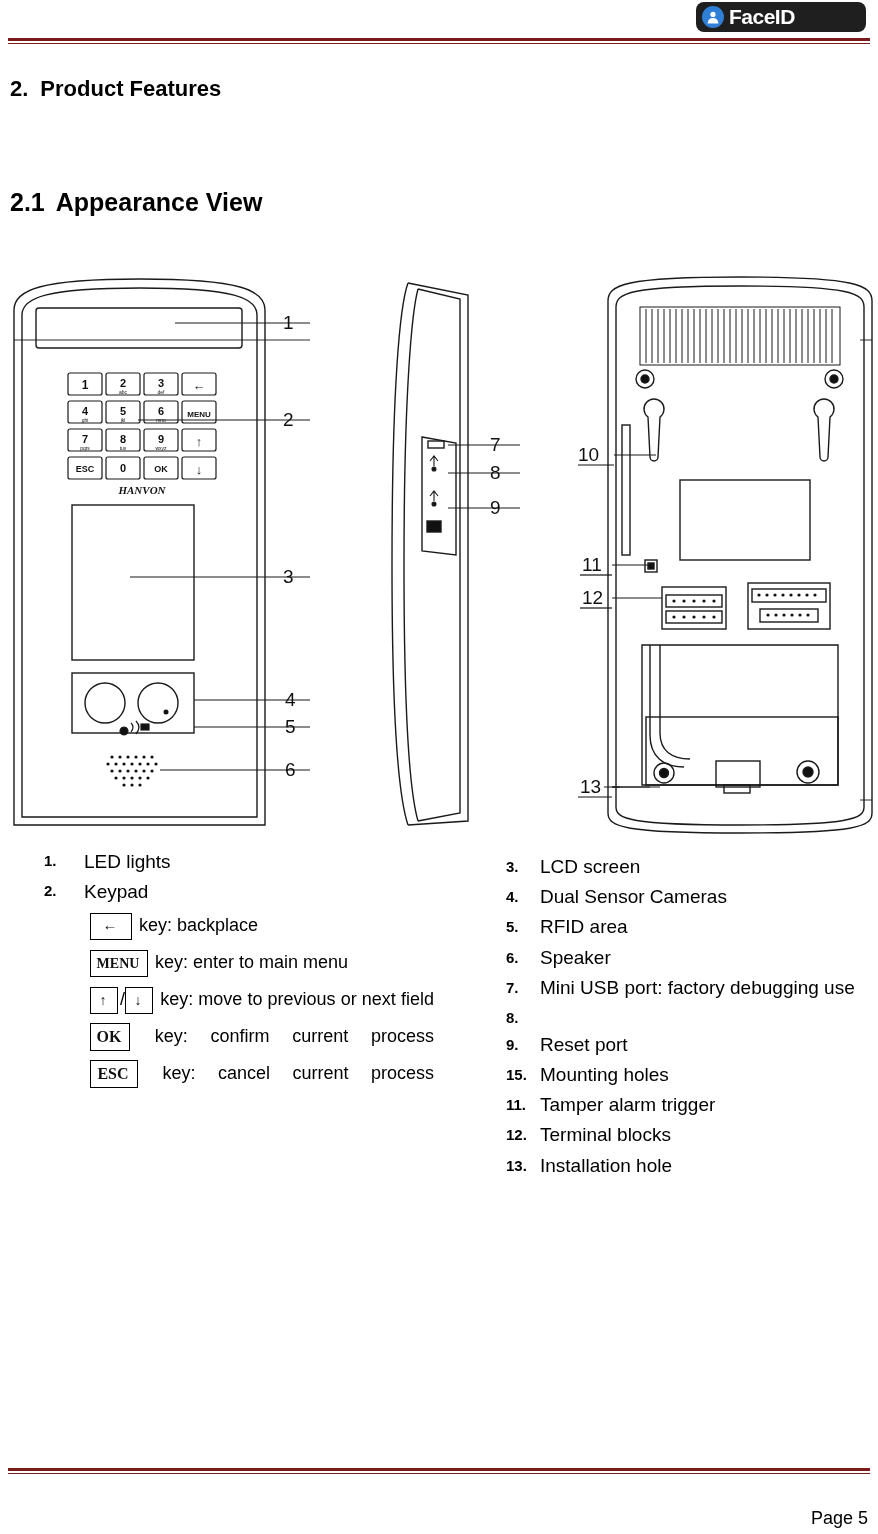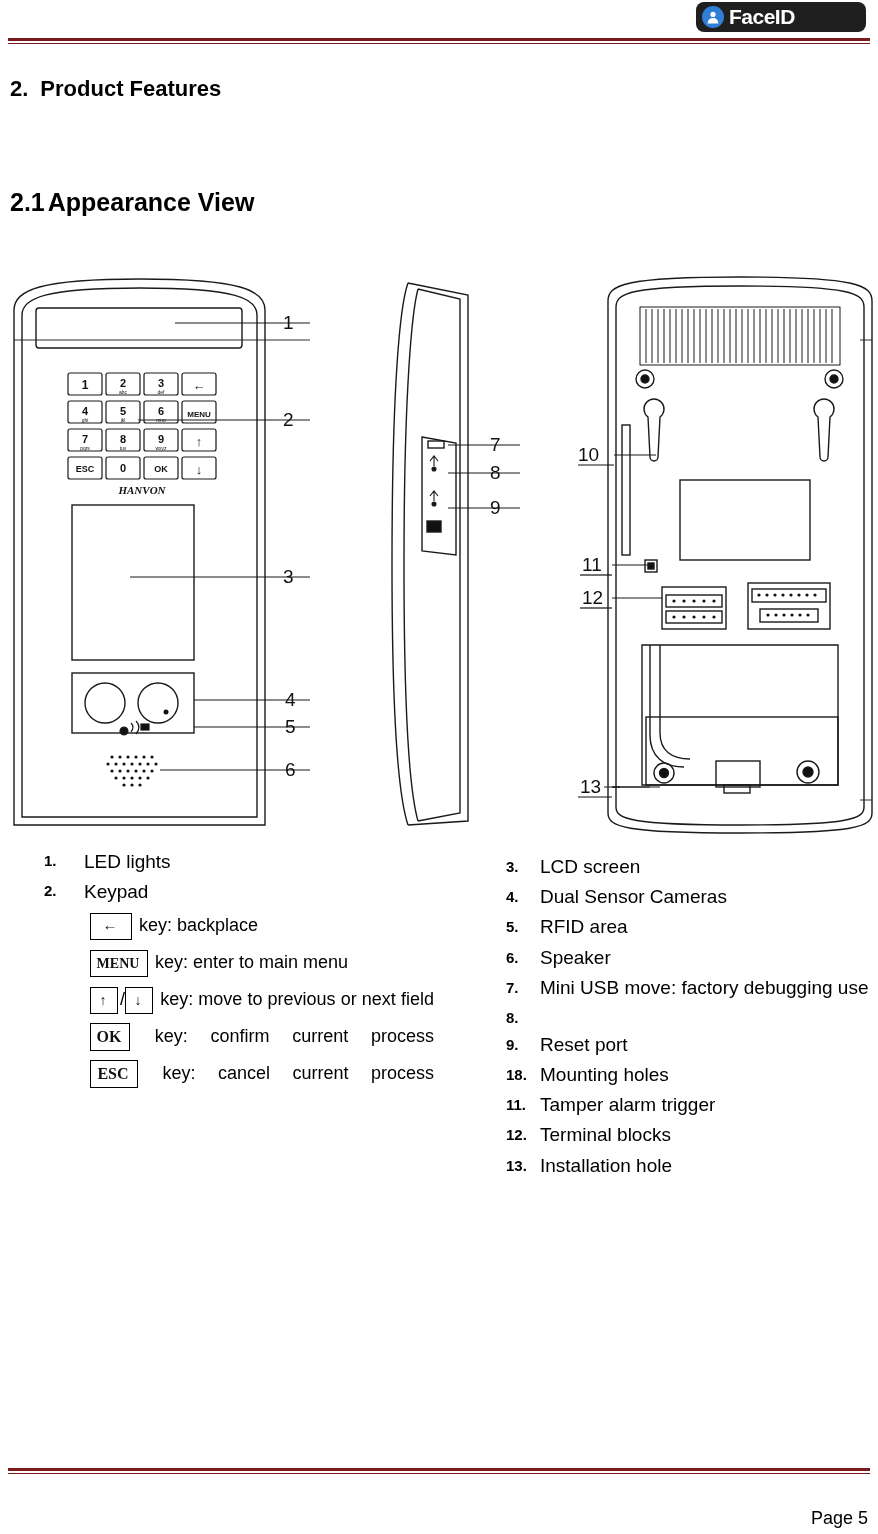--- a/index.html
+++ b/index.html
@@ -63,21 +63,21 @@
   
   h1.sec{
     position:absolute;left:10px;top:76px;margin:0;
     font-size:22px;font-weight:bold;letter-spacing:0px;
   }
   h1.sec .num{margin-right:12px;}
   h2.sub{
     position:absolute;left:10px;top:188px;margin:0;
     font-size:25px;font-weight:bold;
   }
-  h2.sub .num{margin-right:3px;}
+  h2.sub .num{margin-right:11px;}
   
   .figure{
     position:absolute;left:0;top:265px;width:878px;height:575px;
   }
   .figure svg{display:block;}
   
   .legend-left{
     position:absolute;left:44px;top:850px;width:390px;
     font-size:18px;line-height:1.0;
   }
@@ -485,31 +485,31 @@
   <div class="li">
     <span class="n">5.</span>
     <span class="t">RFID area</span>
   </div>
   <div class="li">
     <span class="n">6.</span>
     <span class="t">Speaker</span>
   </div>
   <div class="li">
     <span class="n">7.</span>
-    <span class="t just">Mini USB move: factory debugging use</span>
+    <span class="t just">Mini USB port: factory debugging use</span>
   </div>
   <div class="li">
     <span class="n">8.</span>
   </div>
   <div class="li">
     <span class="n">9.</span>
     <span class="t">Reset port</span>
   </div>
   <div class="li">
-    <span class="n">18.</span>
+    <span class="n">15.</span>
     <span class="t">Mounting holes</span>
   </div>
   <div class="li">
     <span class="n">11.</span>
     <span class="t">Tamper alarm trigger</span>
   </div>
   <div class="li">
     <span class="n">12.</span>
     <span class="t">Terminal blocks</span>
   </div>

